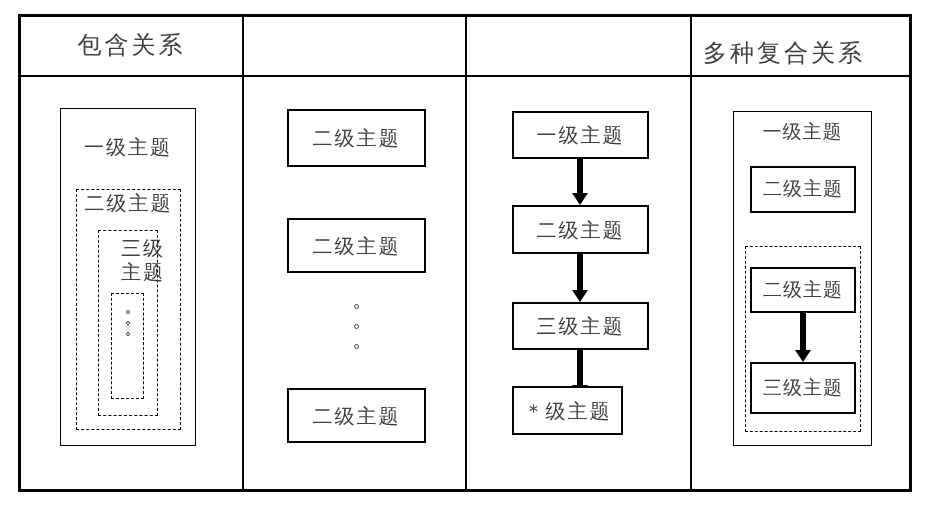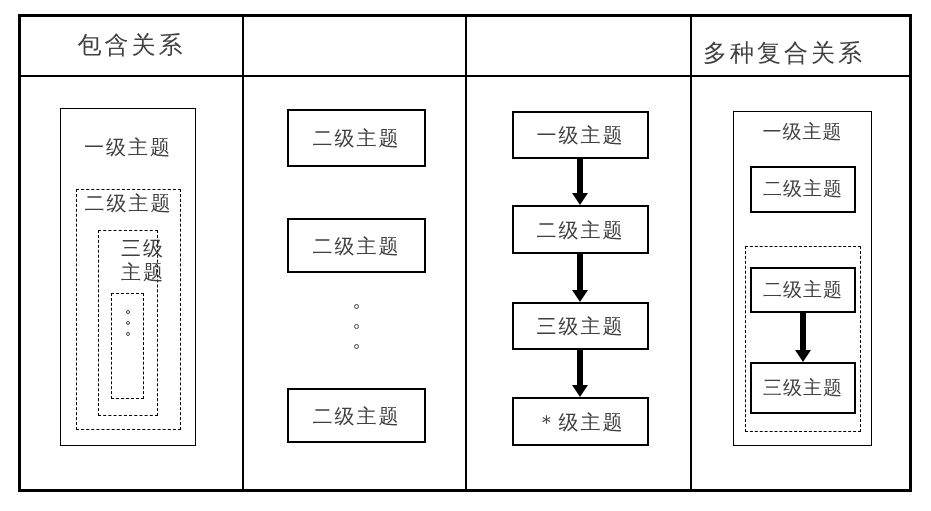--- a/index.html
+++ b/index.html
@@ -142,21 +142,21 @@
     <div class="shaft"></div>
     <div class="head"></div>
   </div>
   <div class="abs solid-box" style="left:512px; top:302px; width:137px; height:48px;">
     <span class="label">三级主题</span>
   </div>
   <div class="abs arrow" style="left:572px; top:350px; height:47px;">
     <div class="shaft"></div>
     <div class="head"></div>
   </div>
-  <div class="abs solid-box" style="left:512px; top:397px; width:137px; height:49px;align-items:center;">
+  <div class="abs solid-box" style="left:512px; top:386px; width:111px; height:49px;align-items:center;">
     <span class="label">＊级主题</span>
   </div>
 
   <div class="abs thin-box" style="left:733px; top:111px; width:139px; height:335px;"></div>
   <div class="abs label label-sm center-flex" style="left:735px; top:120px; width:135px; height:24px;">一级主题</div>
 
   <div class="abs solid-box" style="left:750px; top:166px; width:106px; height:47px;">
     <span class="label label-sm">二级主题</span>
   </div>
 

